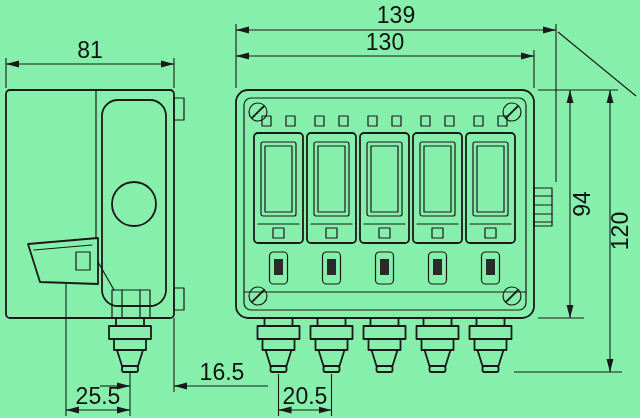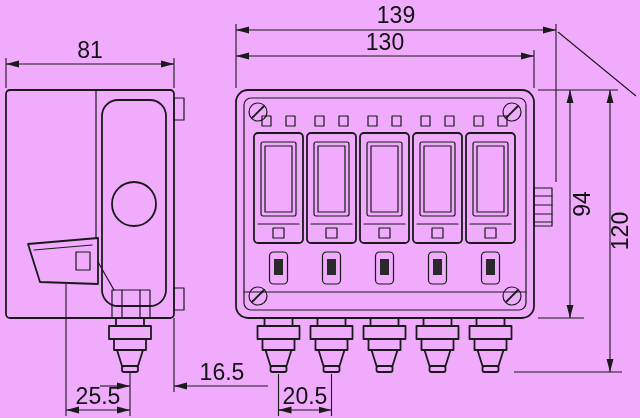--- a/index.html
+++ b/index.html
@@ -1,16 +1,16 @@
 <!DOCTYPE html>
 <html><head>
 <meta charset="utf-8">
 <style>
   html,body{margin:0;padding:0;background:#ffffff;}
-  #canvas{position:relative;width:640px;height:418px;background:#f0abfc;overflow:hidden;}
+  #canvas{position:relative;width:640px;height:418px;background:#86efac;overflow:hidden;}
   svg{display:block;}
   .o{fill:none;stroke:#1a1a1a;stroke-width:1.8;stroke-linejoin:round;stroke-linecap:round;}
   .t{stroke-width:1.2;}
   .d{fill:none;stroke:#1a1a1a;stroke-width:1.1;}
   .txt{font-family:"Liberation Sans",sans-serif;font-size:23px;fill:#111111;text-anchor:middle;}
   .fillslot{fill:#2a2a2a;stroke:none;}
 </style>
 </head>
 <body>
 

